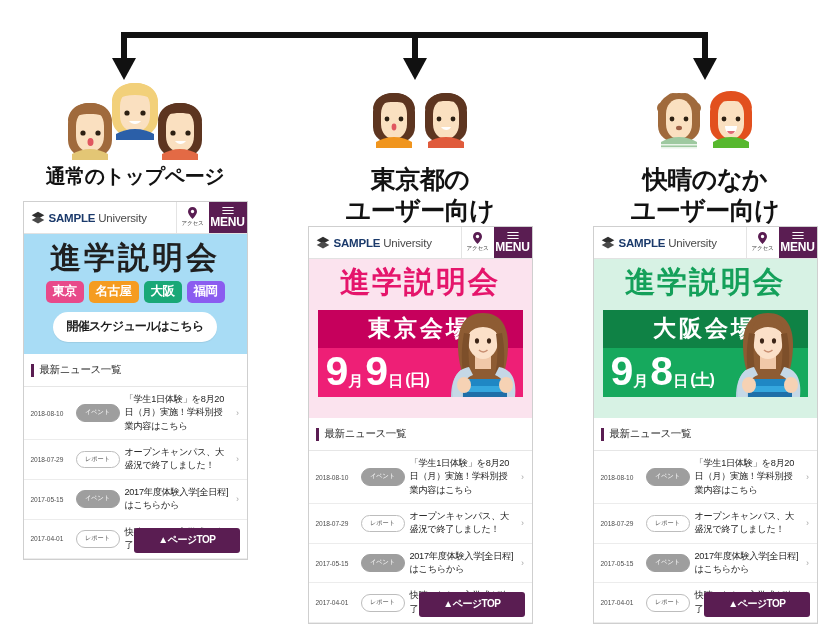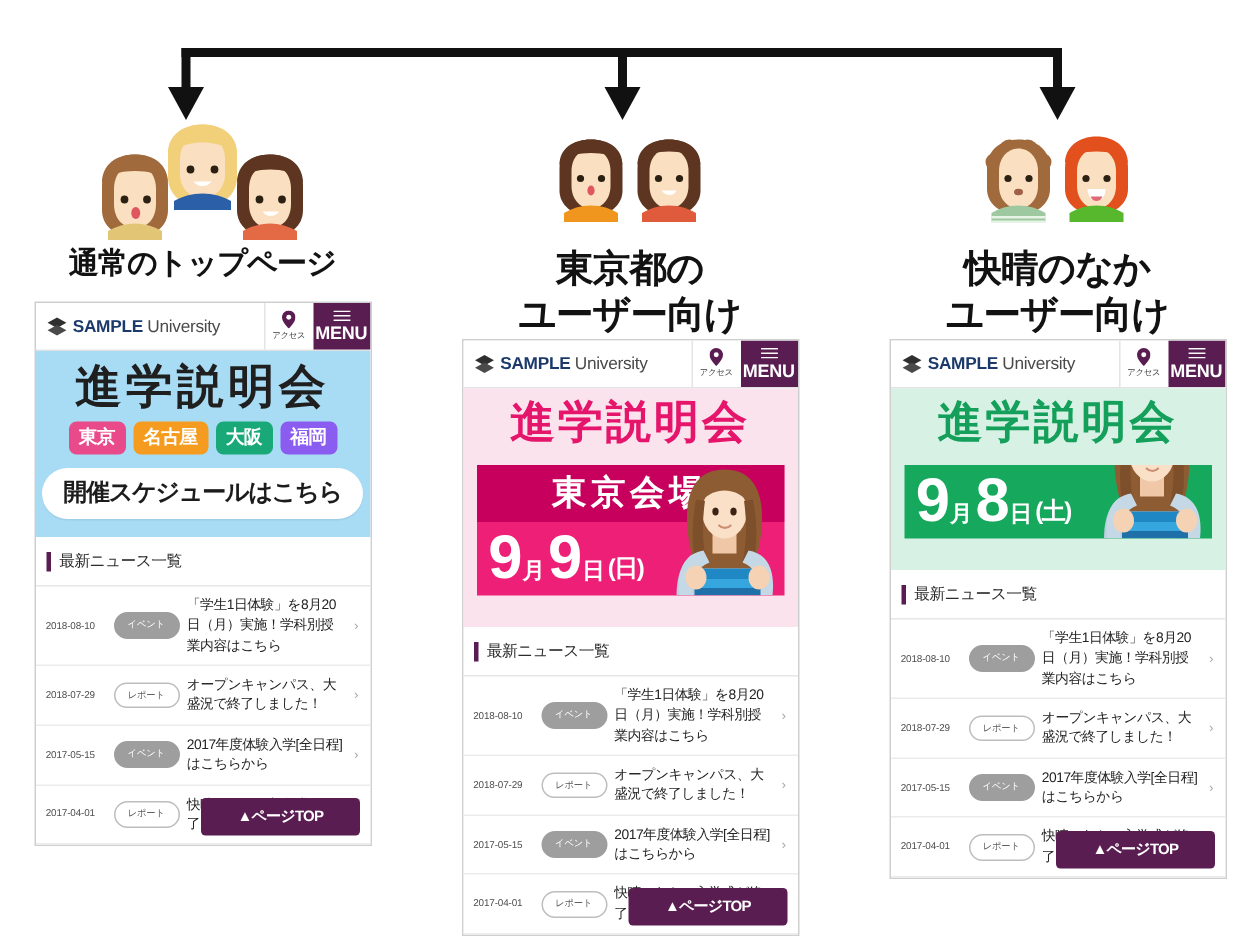--- a/index.html
+++ b/index.html
@@ -153,21 +153,21 @@
     font-weight: bold;
     font-size: 12.5px;
     padding: 2px 7px 3px;
     border-radius: 5px;
     letter-spacing: -0.5px;
   }
   .schedule-btn {
     background: #ffffff;
     border-radius: 18px;
     padding: 6px 14px 7px;
-    font-size: 16px;
+    font-size: 12px;
     font-weight: bold;
     color: #1c1c1c;
     letter-spacing: -0.8px;
     box-shadow: 0 1px 1px rgba(0,0,0,.07);
   }
 
   
   .hero-event {
     padding: 6px 0 9px;
     position: relative;
@@ -615,20 +615,21 @@
           <rect x="0" y="4.3" width="16" height="1.4" fill="#ffffff"></rect>
           <rect x="0" y="8.6" width="16" height="1.4" fill="#ffffff"></rect>
         </svg>
         <span class="menu-label">MENU</span>
       </div>
     </div>
 
     <div class="hero-event" style="background:#d7f2e4">
       <div class="hero-title-event" style="color:#14a05a">進学説明会</div>
       <div class="event-panel" style="background:#16a95d">
+        <div class="venue-bar" style="background:#0f8245">大阪会場</div>
         <div class="date-row">
           <span class="date-num">9</span>
           <span class="date-unit">月</span>
           <span class="date-num">8</span>
           <span class="date-unit">日</span>
           <span class="date-dow">(土)</span>
         </div>
         <svg class="model-photo" viewBox="0 0 86 92">
           <defs>
               <clipPath id="clipOsa">

